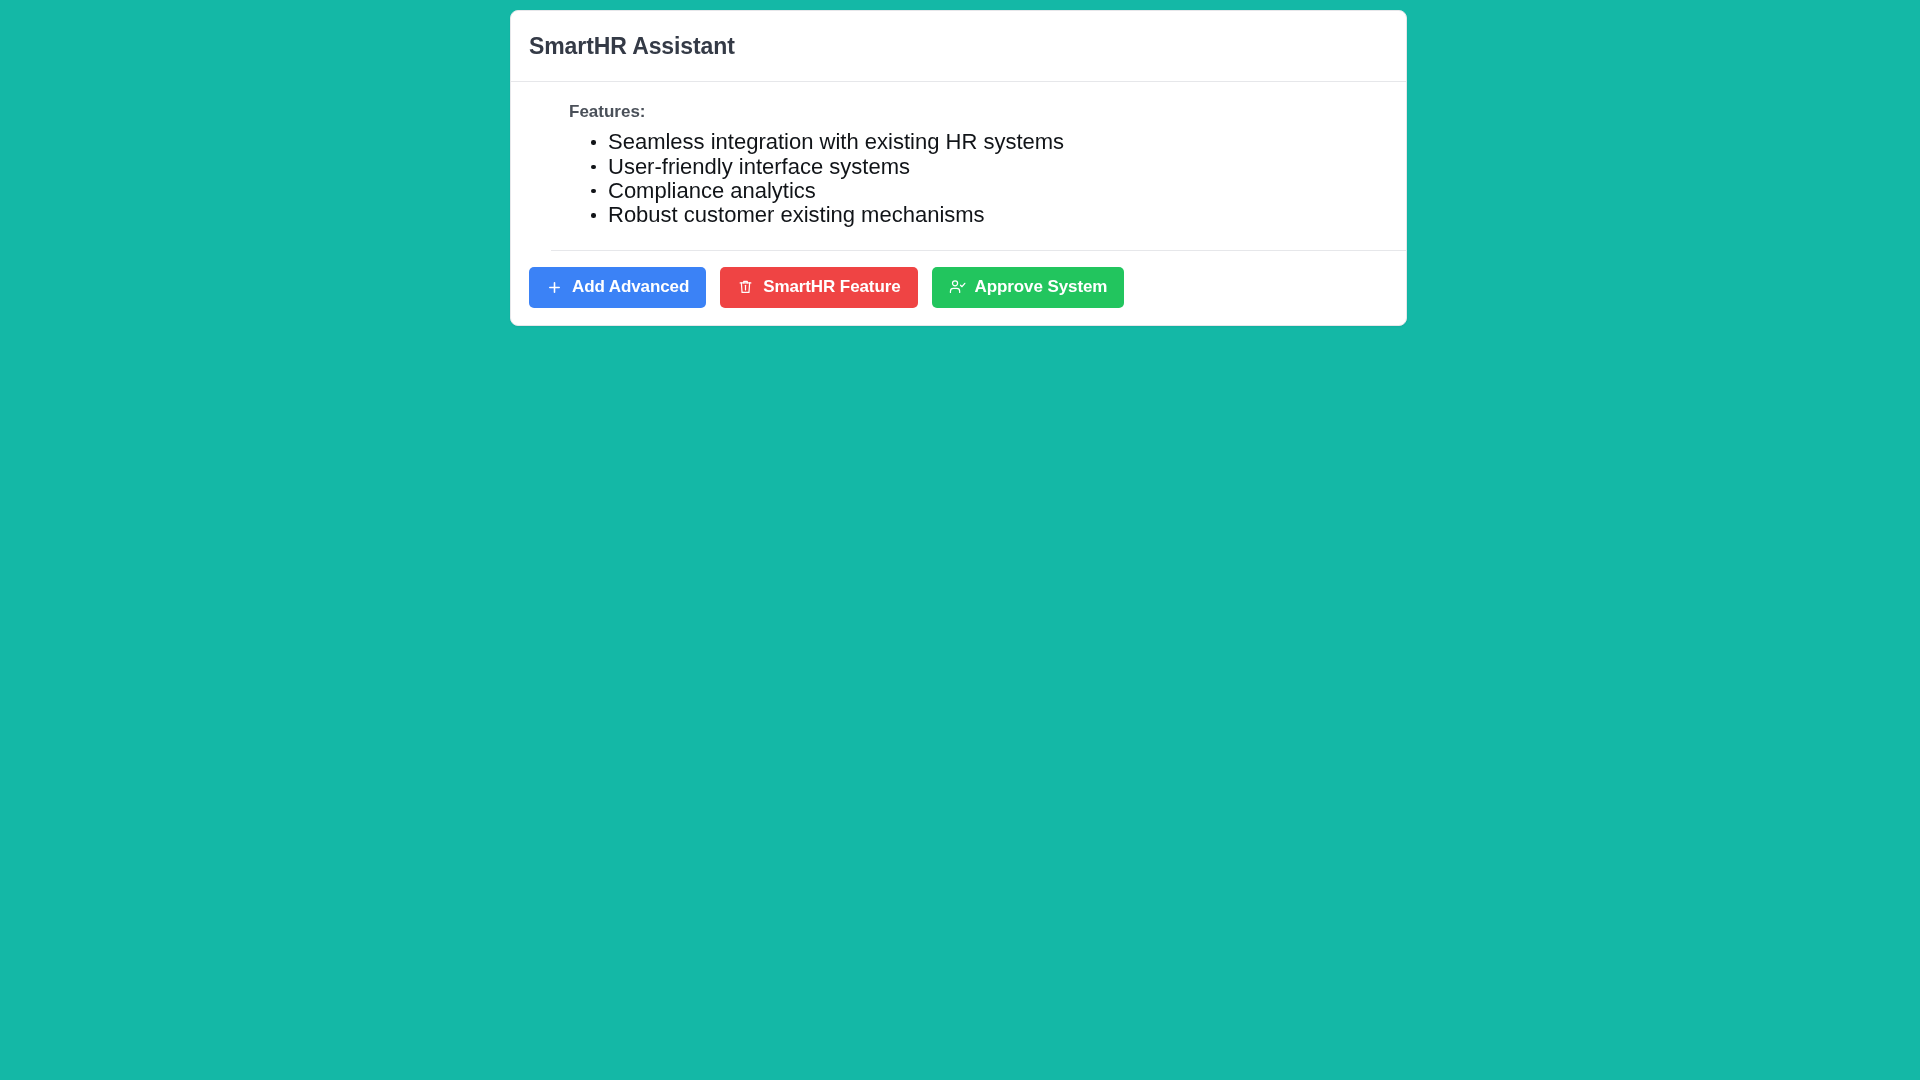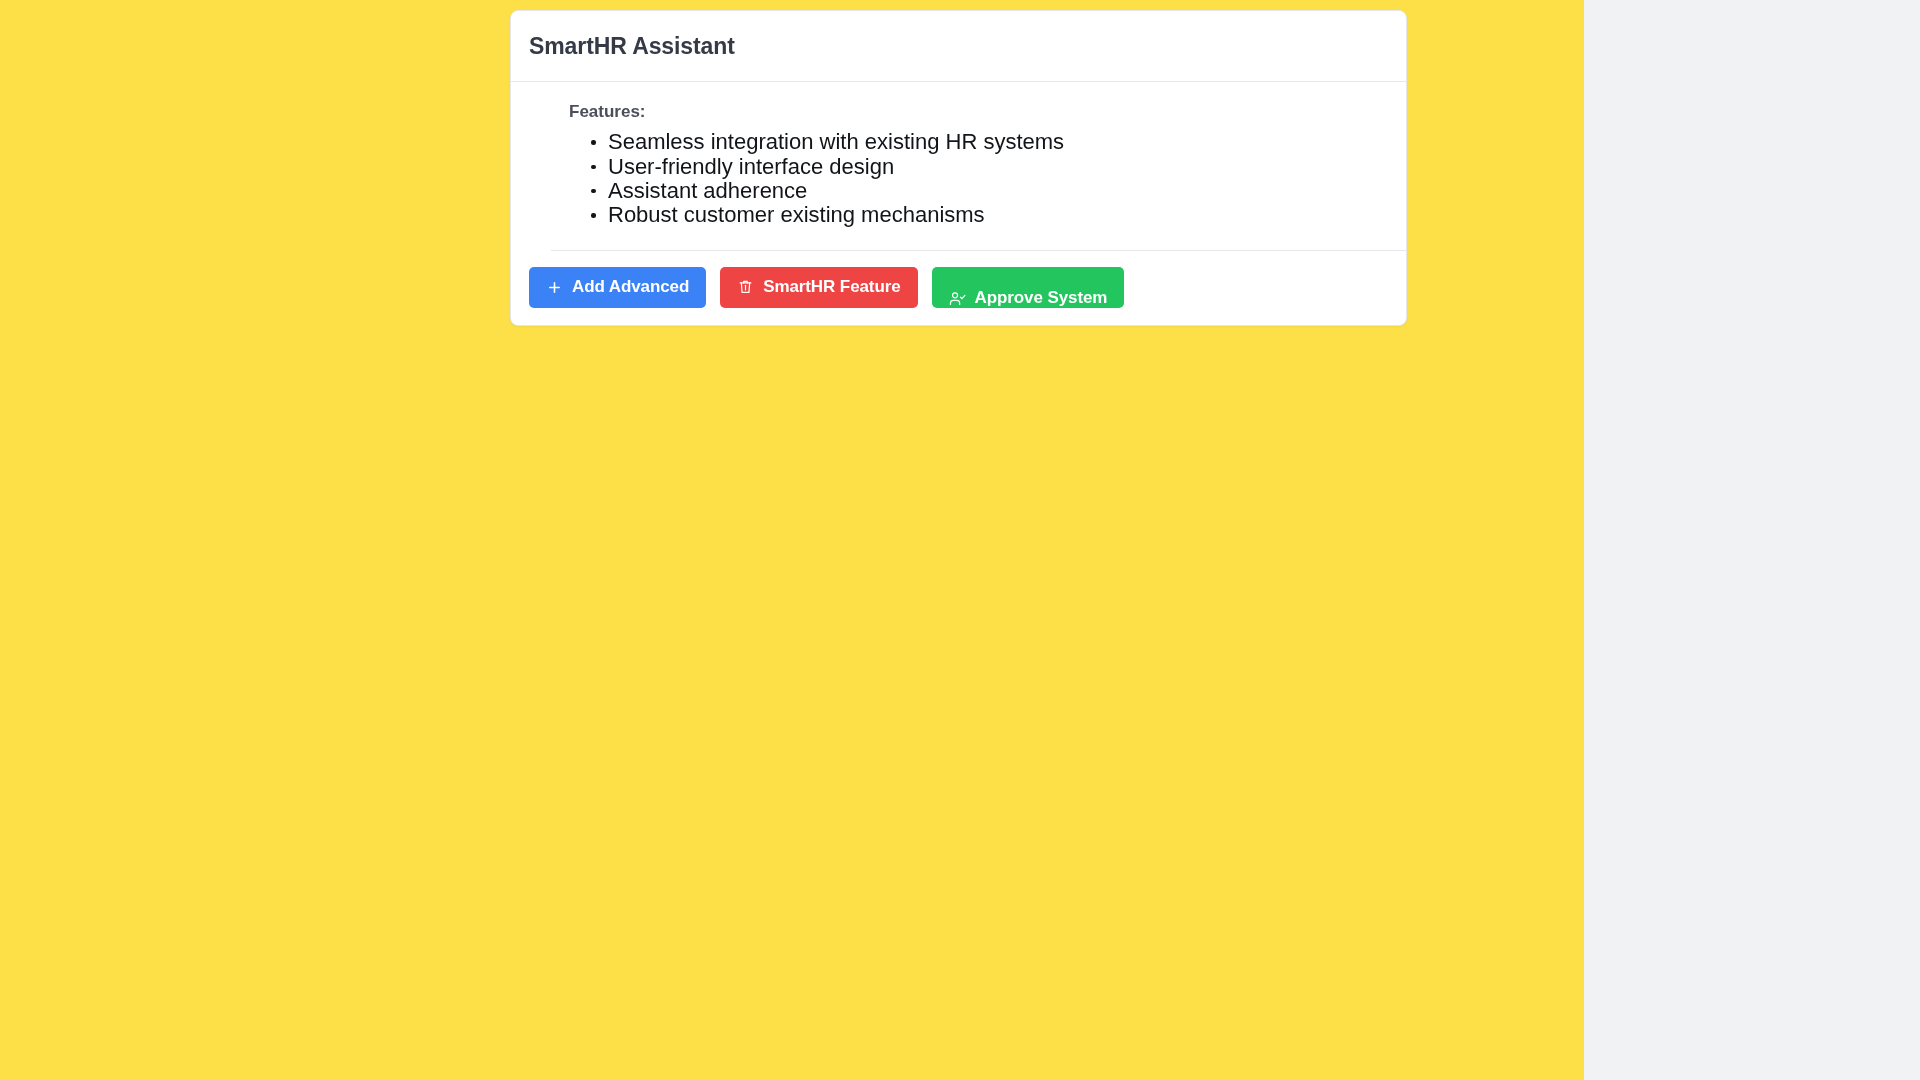--- a/index.html
+++ b/index.html
@@ -6,23 +6,23 @@
   html, body {
     margin: 0;
     padding: 0;
     width: 1920px;
     height: 1080px;
     background: #f1f2f4;
     font-family: "Liberation Sans", sans-serif;
   }
 
   .page {
-    width: 1584px;
+    width: 1920px;
     height: 1080px;
-    background: #fde047;
+    background: #14b8a6;
     position: relative;
     overflow: hidden;
   }
 
   .card {
     position: absolute;
     left: 510px;
     top: 10px;
     width: 897px;
     background: #ffffff;
@@ -103,21 +103,21 @@
     font-size: 17px;
     font-weight: bold;
     color: #ffffff;
     cursor: pointer;
     white-space: nowrap;
     letter-spacing: -0.1px;
   }
 
   .btn-add     { background: #3b82f6; }
   .btn-remove  { background: #ef4444; }
-  .btn-approve { background: #22c55e; align-items: flex-end; }
+  .btn-approve { background: #22c55e; }
 
   .btn .icon {
     display: inline-flex;
     align-items: center;
     justify-content: center;
     width: 17px;
     height: 17px;
     flex: 0 0 auto;
   }
   .btn .icon svg { display: block; }
@@ -131,22 +131,22 @@
   <div class="card">
 
     <div class="card-header">
       <div class="card-title">SmartHR Assistant</div>
     </div>
 
     <div class="card-body">
       <div class="features-label">Features:</div>
       <ul class="features-list">
         <li>Seamless integration with existing HR systems</li>
-        <li>User-friendly interface design</li>
-        <li>Assistant adherence</li>
+        <li>User-friendly interface systems</li>
+        <li>Compliance analytics</li>
         <li>Robust customer existing mechanisms</li>
       </ul>
     </div>
 
     <div class="card-footer">
 
       <button class="btn btn-add">
         <span class="icon">
           <svg width="15" height="15" viewBox="0 0 16 16" fill="none" stroke="#ffffff" stroke-width="1.7" stroke-linecap="round">
             <path d="M8 3 L8 13 M3 8 L13 8"></path>

